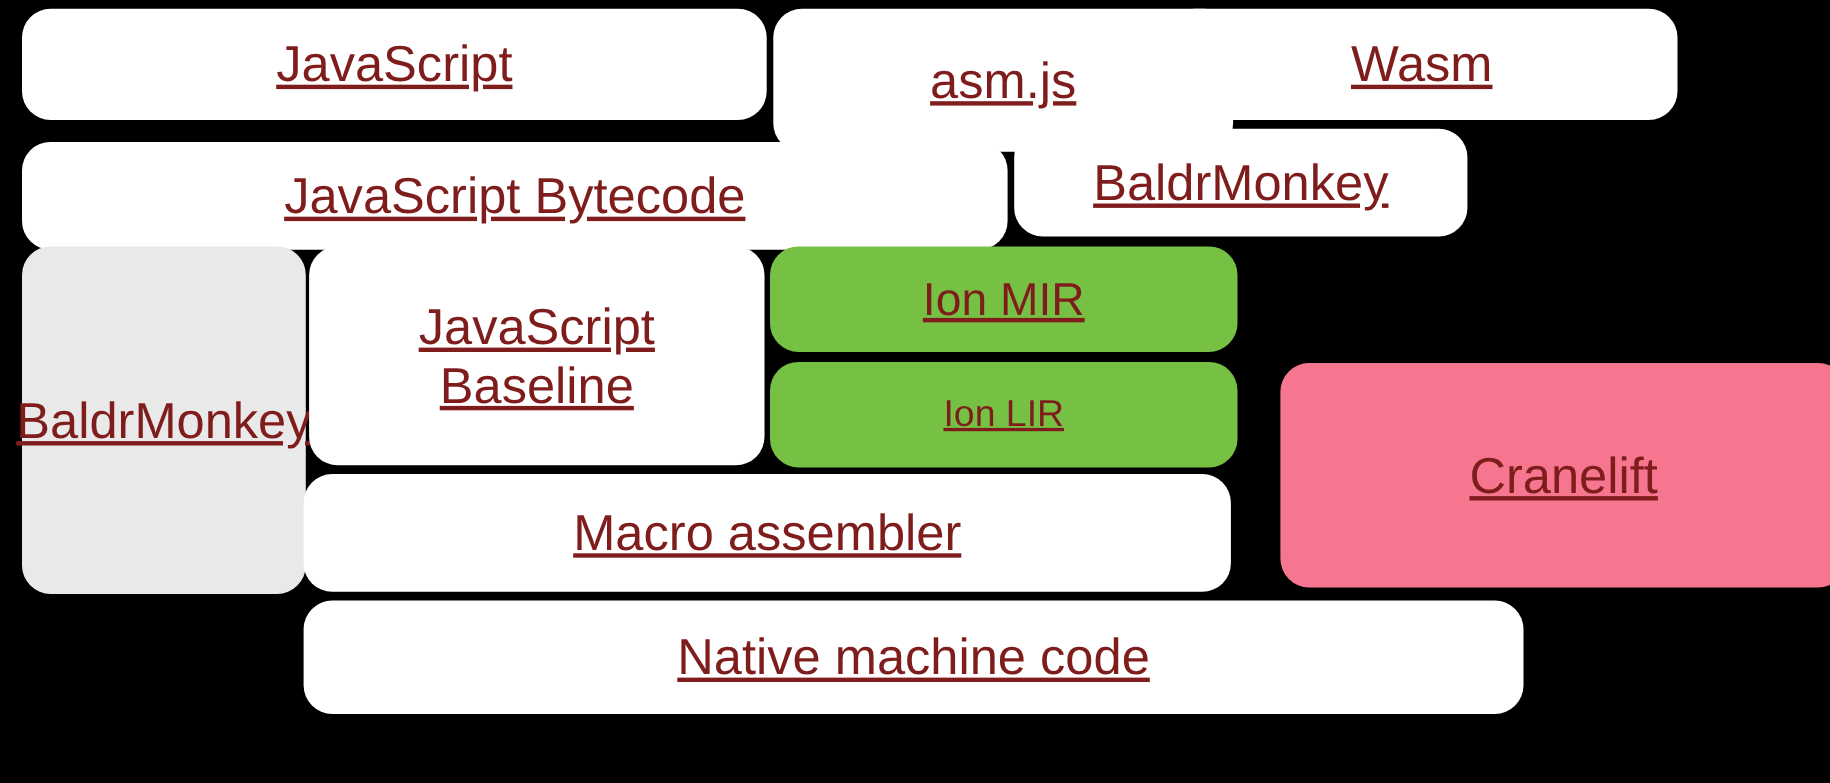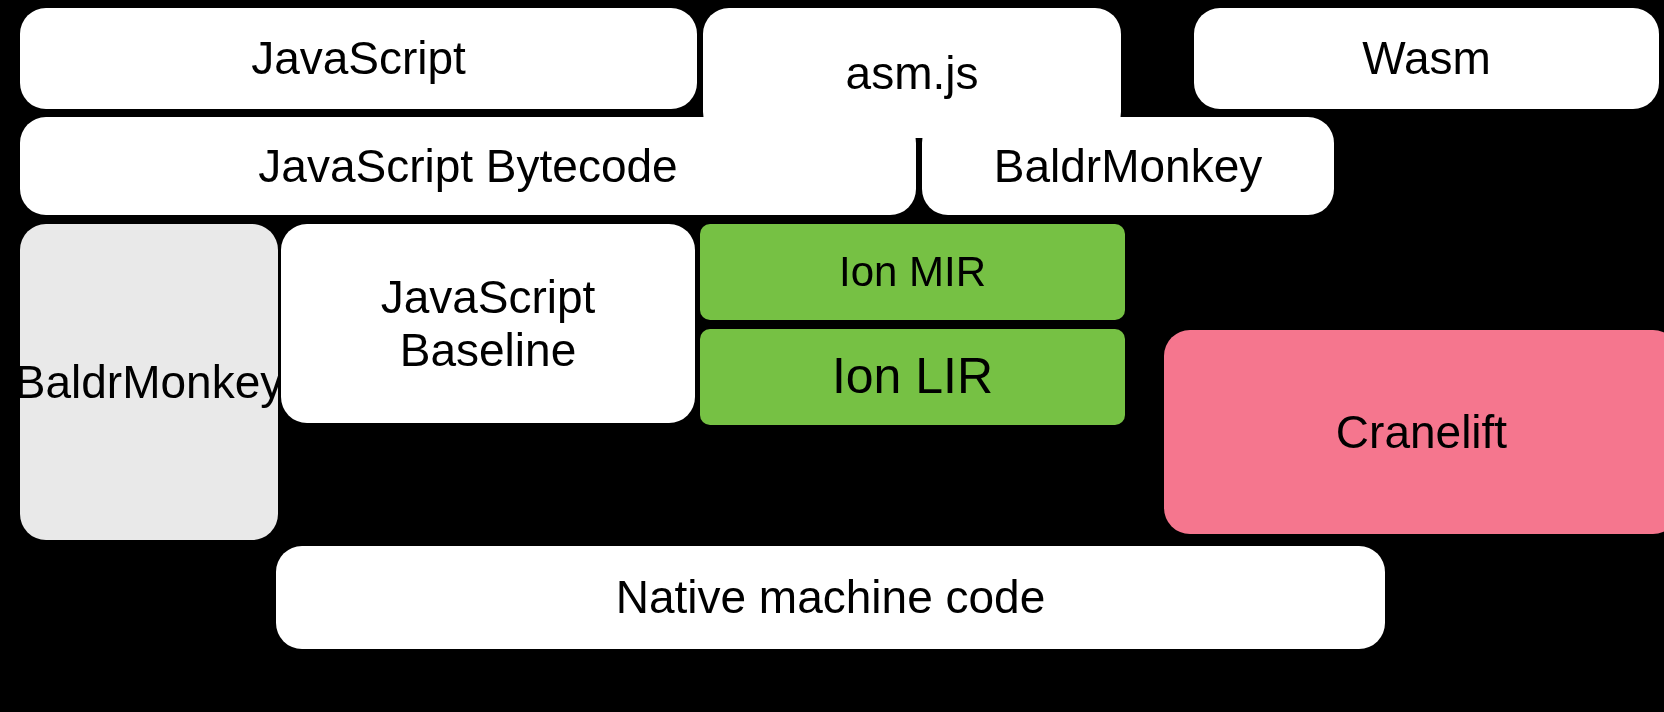--- a/index.html
+++ b/index.html
@@ -16,44 +16,45 @@
     font-family: "Liberation Sans", sans-serif;
   }
   .box {
     position: absolute;
     box-sizing: border-box;
     border-radius: 26px;
     display: flex;
     align-items: center;
     justify-content: center;
     text-align: center;
-    color: #000000;
+    color: #7f1d1d;
     line-height: 1.15;
     white-space: pre-line;
     user-select: none;
+    text-decoration: underline;
   }
   .fill-white { background: #ffffff; }
   .fill-gray  { background: #e9e9e9; }
-  .fill-green { background: #76c144; border-radius: 10px; }
+  .fill-green { background: #76c144; }
   .fill-pink  { background: #f5768e; }
 
   
   #b-javascript       { left: 20px;   top: 8px;   width: 677px;  height: 101px; font-size: 46px; }
   #b-asmjs            { left: 703px;  top: 8px;   width: 418px;  height: 130px; font-size: 46px; }
-  #b-wasm             { left: 1194px; top: 8px;   width: 465px;  height: 101px; font-size: 46px; }
+  #b-wasm             { left: 1060px; top: 8px;   width: 465px;  height: 101px; font-size: 46px; }
 
   
-  #b-js-bytecode      { left: 20px;   top: 117px; width: 896px;  height: 98px;  font-size: 46px; }
+  #b-js-bytecode      { left: 20px;   top: 129px; width: 896px;  height: 98px;  font-size: 46px; }
   #b-baldrmonkey      { left: 922px;  top: 117px; width: 412px;  height: 98px;  font-size: 46px; text-align: right; }
 
   
   #b-interpreter      { left: 20px;   top: 224px; width: 258px;  height: 316px; font-size: 46px; }
   #b-js-baseline      { left: 281px;  top: 224px; width: 414px;  height: 199px; font-size: 46px; }
   #b-ion-mir          { left: 700px;  top: 224px; width: 425px;  height: 96px;  font-size: 42px; }
-  #b-ion-lir          { left: 700px;  top: 329px; width: 425px;  height: 96px;  font-size: 50px; }
+  #b-ion-lir          { left: 700px;  top: 329px; width: 425px;  height: 96px;  font-size: 34px; }
   #b-cranelift        { left: 1129px; top: 330px; width: 515px;  height: 204px; font-size: 46px; margin-left: 35px; }
 
   
   #b-macro-assembler  { left: 276px;  top: 431px; width: 843px;  height: 107px; font-size: 46px; }
 
   
   #b-native-code      { left: 276px;  top: 546px; width: 1109px; height: 103px; font-size: 46px; }
 </style>
 </head>
 <body>
@@ -74,16 +75,17 @@
 
   <div class="box fill-white" id="b-js-baseline">JavaScript
 Baseline</div>
 
   <div class="box fill-green" id="b-ion-mir">Ion MIR</div>
 
   <div class="box fill-green" id="b-ion-lir">Ion LIR</div>
 
   <div class="box fill-pink" id="b-cranelift">Cranelift</div>
 
+  <div class="box fill-white" id="b-macro-assembler">Macro assembler</div>
 
   <div class="box fill-white" id="b-native-code">Native machine code</div>
 
 </div>
 
 </body></html>

